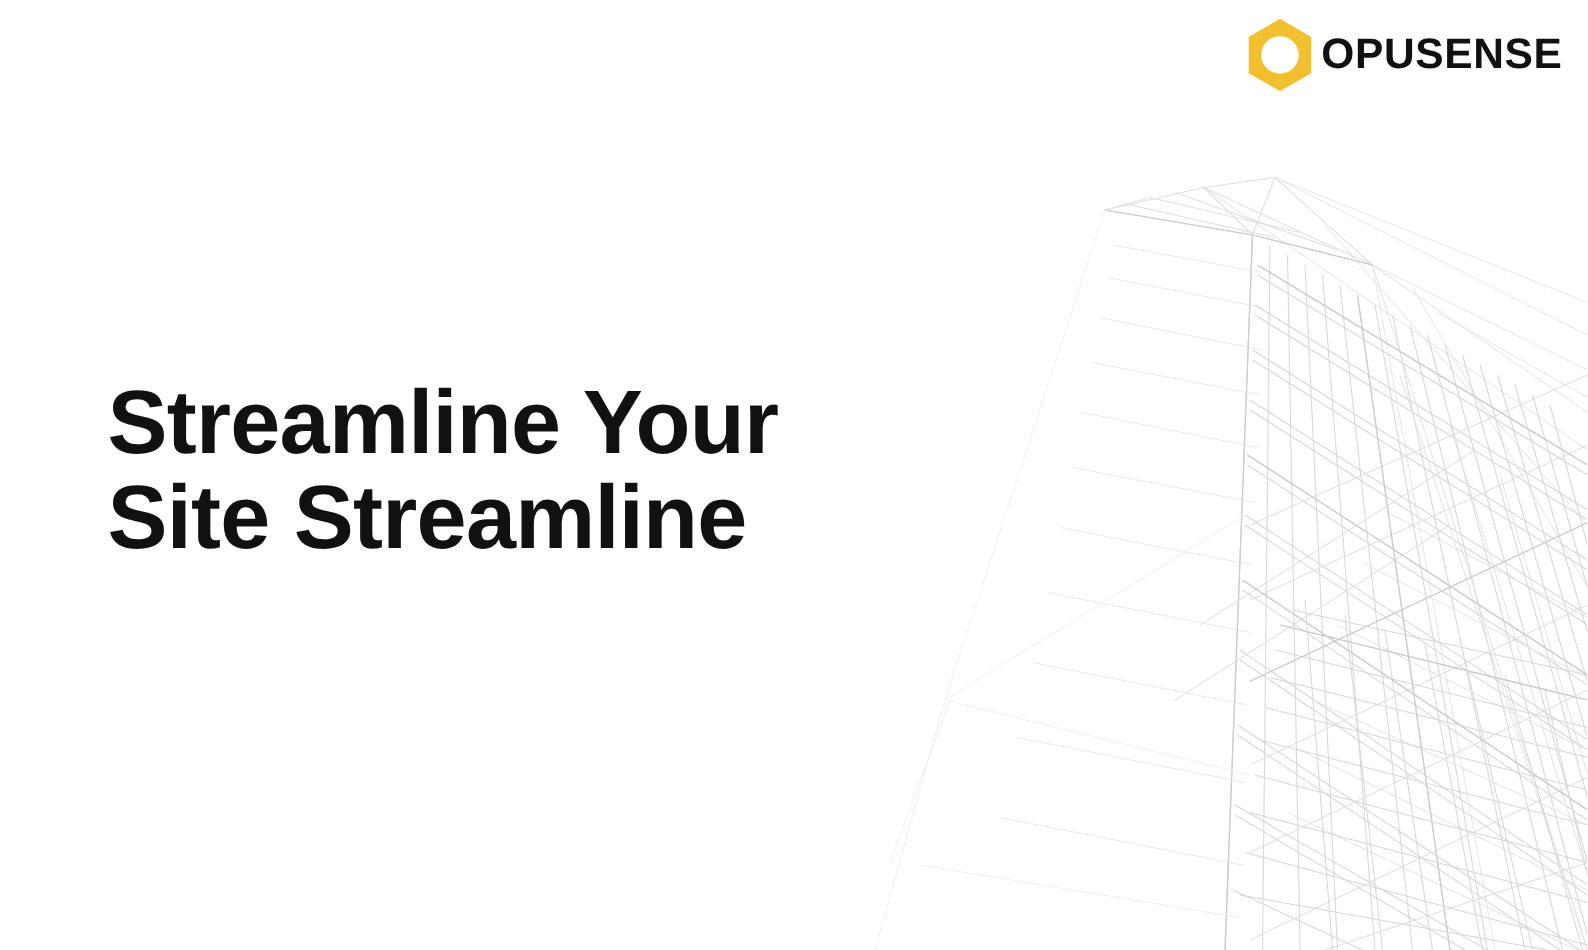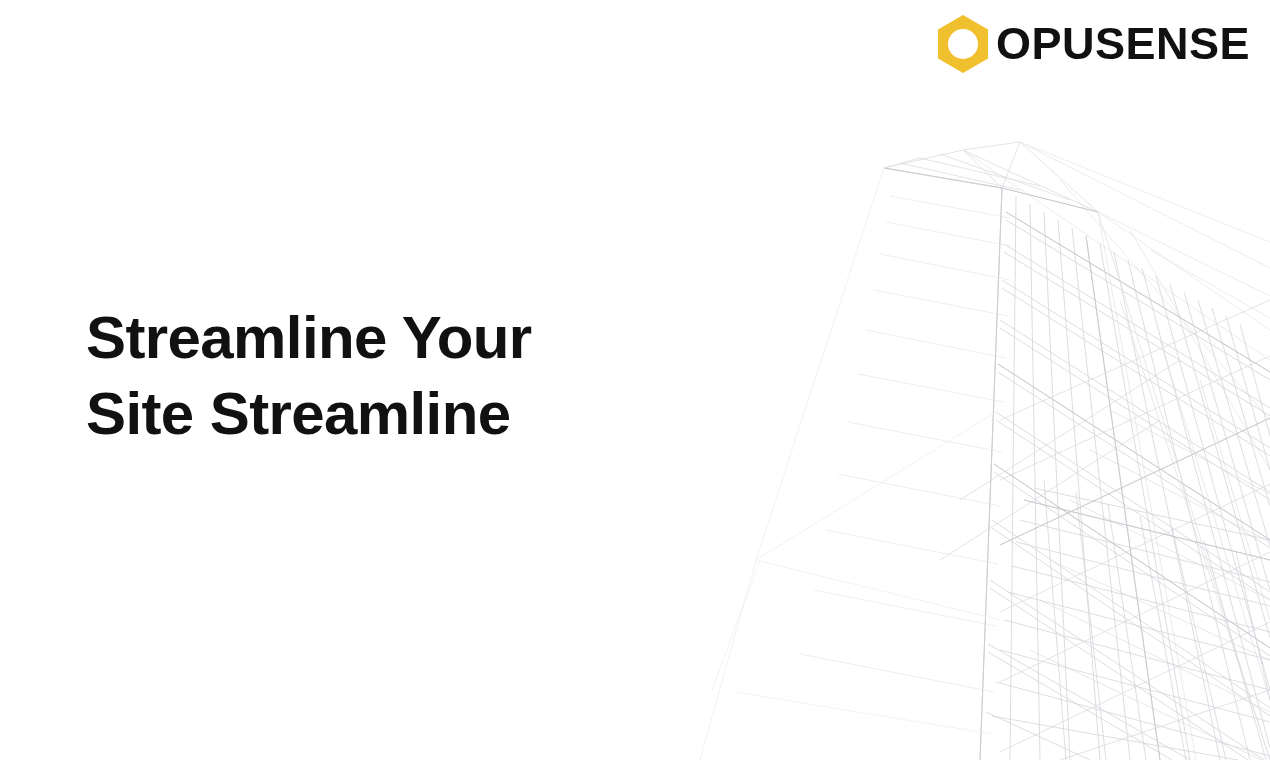--- a/index.html
+++ b/index.html
@@ -45,39 +45,39 @@
     z-index: 3;
   }
   .logo-mark {
     width: 54px;
     height: 60px;
     display: block;
     flex: none;
   }
   .logo-wordmark {
     font-family: "Liberation Sans", "DejaVu Sans", sans-serif;
-    font-size: 45px;
+    font-size: 34px;
     font-weight: 700;
     line-height: 1;
     color: #111111;
     letter-spacing: 0.5px;
     white-space: nowrap;
     padding-bottom: 2px;
     text-align: center;
   }
 
   
   .headline {
     position: absolute;
     left: 86px;
     top: 300px;
     z-index: 2;
     margin: 0;
     font-family: "Liberation Sans", "DejaVu Sans", sans-serif;
-    font-size: 60px;
+    font-size: 72px;
     font-weight: 700;
     line-height: 76px;
     letter-spacing: -0.6px;
     color: #111111;
   }
   .headline .line {
     display: block;
     white-space: nowrap;
   }
 </style>

